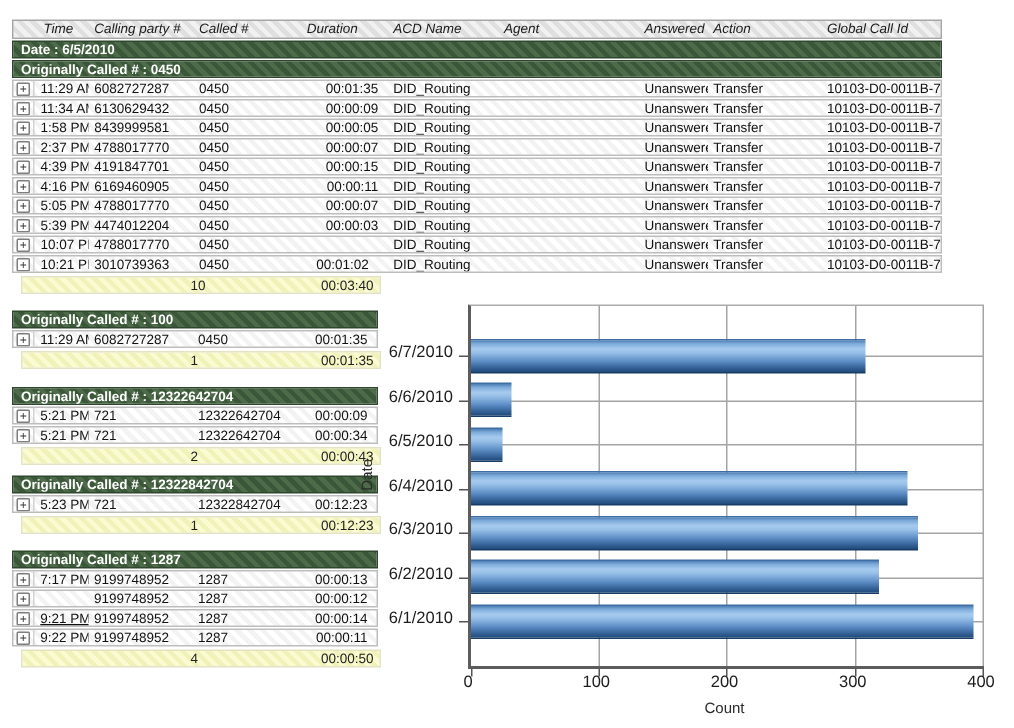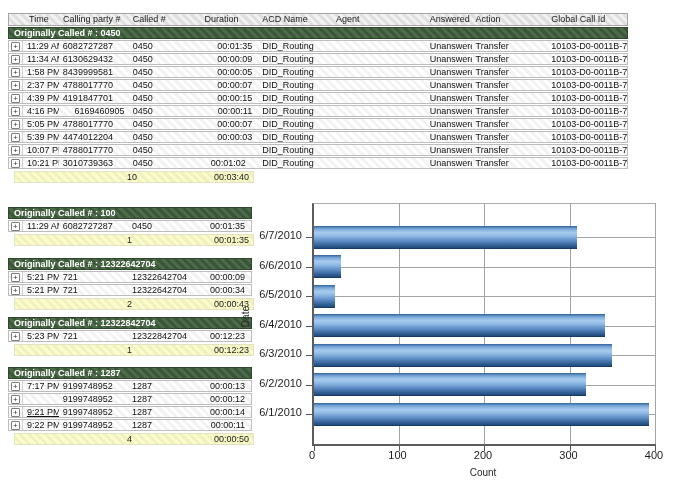--- a/index.html
+++ b/index.html
@@ -12,21 +12,21 @@
 
   
   .report { position:absolute; left:8px; top:13px; width:620px; }
   .section { position:absolute; left:8px; width:244px; }
 
   .hdr {
     display:flex; height:13px; box-sizing:border-box;
     background:repeating-linear-gradient(45deg,#f1f1f1 0 3px,#dfdfdf 3px 6px);
     border:1px solid #a6a6a6;
   }
-  .hdr .cell { font-size:9px; line-height:11px; color:#1a1a1a; }
+  .hdr .cell { font-style:italic; font-size:9px; line-height:11px; color:#1a1a1a; }
 
   .cell { box-sizing:border-box; padding:0 4px; white-space:nowrap; overflow:hidden; }
   .al-r { text-align:right; padding-right:6px; }
 
   .grp {
     height:12px; margin-top:1px; box-sizing:border-box;
     background:repeating-linear-gradient(45deg,#4d6b48 0 3px,#3b5739 3px 6px);
     border:1px solid #2e472d;
     color:#fff; font-size:9px; font-weight:bold; line-height:11px; padding-left:5px;
   }
@@ -93,20 +93,21 @@
       <div class="cell" style="width:36px;padding-left:6px">Time</div>
       <div class="cell" style="width:70px">Calling party #</div>
       <div class="cell" style="width:72px">Called #</div>
       <div class="cell" style="width:58px">Duration</div>
       <div class="cell" style="width:74px">ACD Name</div>
       <div class="cell" style="width:94px">Agent</div>
       <div class="cell" style="width:46px">Answered</div>
       <div class="cell" style="width:76px">Action</div>
       <div class="cell" style="width:80px">Global Call Id</div>
     </div>
+    <div class="grp w-top">Date : 6/5/2010</div>
     <div class="grp w-top">Originally Called # : 0450</div>
     <div id="top-rows">
         <div class="row">
           <div class="cell c-exp" style="width: 14px;">
             <span class="plusbox">+</span>
           </div>
           <div class="cell al-r" style="width: 36px;">11:29 AM</div>
           <div class="cell" style="width: 70px;">6082727287</div>
           <div class="cell" style="width: 72px;">0450</div>
           <div class="cell al-r" style="width: 58px;">00:01:35</div>
@@ -170,21 +171,21 @@
           <div class="cell" style="width: 94px;"></div>
           <div class="cell" style="width: 46px;">Unanswered</div>
           <div class="cell" style="width: 76px;">Transfer</div>
           <div class="cell" style="width: 80px;">10103-D0-0011B-772</div>
         </div>
         <div class="row">
           <div class="cell c-exp" style="width: 14px;">
             <span class="plusbox">+</span>
           </div>
           <div class="cell al-r" style="width: 36px;">4:16 PM</div>
-          <div class="cell" style="width: 70px; text-align: right;">6169460905</div>
+          <div class="cell" style="width: 70px;">6169460905</div>
           <div class="cell" style="width: 72px;">0450</div>
           <div class="cell al-r" style="width: 58px;">00:00:11</div>
           <div class="cell" style="width: 74px;">DID_Routing</div>
           <div class="cell" style="width: 94px;"></div>
           <div class="cell" style="width: 46px;">Unanswered</div>
           <div class="cell" style="width: 76px;">Transfer</div>
           <div class="cell" style="width: 80px;">10103-D0-0011B-773</div>
         </div>
         <div class="row">
           <div class="cell c-exp" style="width: 14px;">

